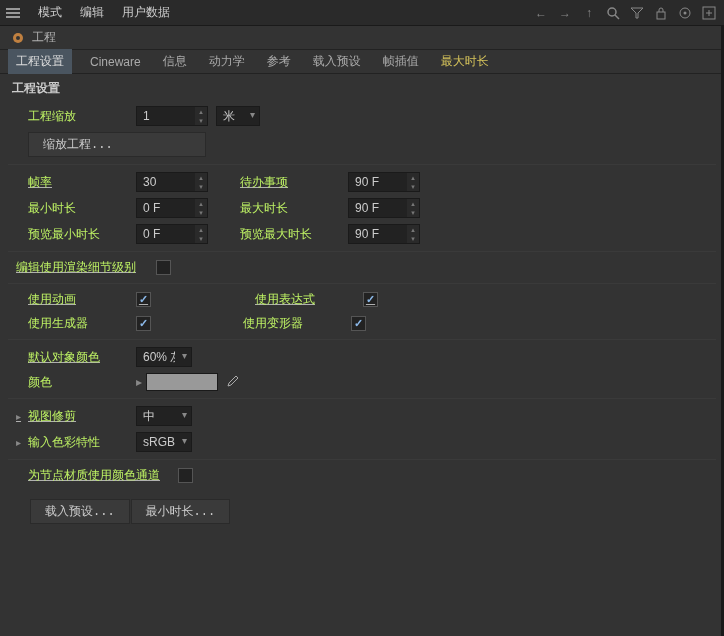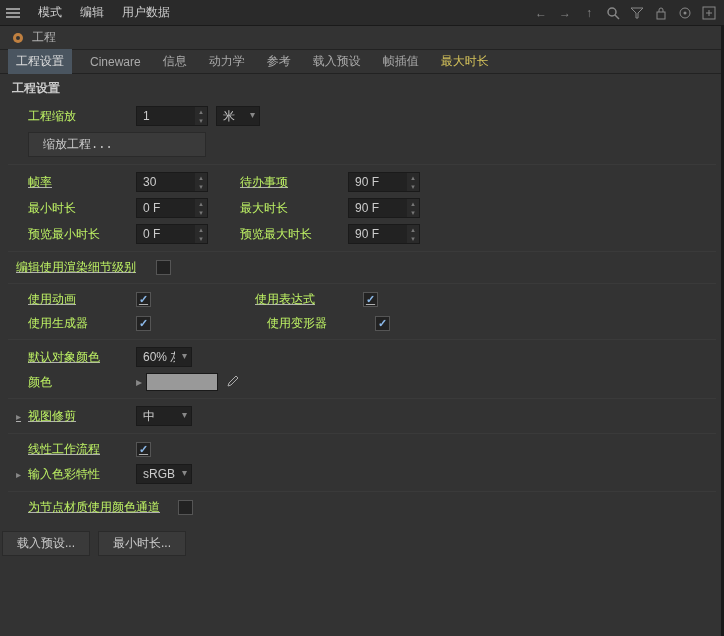--- a/index.html
+++ b/index.html
@@ -99,21 +99,21 @@
 .col2 > div { display: flex; align-items: center; }
 .btn {
   background: #3a3a3a; border: 1px solid #2a2a2a; color: #ccc;
   padding: 3px 14px; font-family: inherit; font-size: 12px; cursor: pointer;
 }
 .btn-wide { width: 178px; text-align: left; font-family: Liberation Mono, monospace; }
 .color-swatch {
   width: 72px; height: 18px; background: #999; border: 1px solid #1a1a1a; display: inline-block;
 }
 .eyedropper { width: 16px; height: 16px; margin-left: 6px; display: inline-flex; align-items: center; justify-content: center; color: #999; }
-.bottom-btns { padding: 8px 2px; display: flex; gap: 8px; }
+.bottom-btns { padding: 8px 30px; display: flex; gap: 1px; font-family: Liberation Mono, monospace; }
 svg { display: block; }
 .right-edge { position: absolute; right: 0; top: 26px; bottom: 0; width: 3px; background: #1a1a1a; }
 </style>
 </head>
 <body>
 
 <div class="menubar">
   <div class="menu-icon">
       <span></span>
       <span></span>
@@ -272,21 +272,21 @@
       <span class="label">使用表达式</span>
       <span class="checkbox checked"></span>
     </div>
   </div>
   <div class="row col2">
     <div>
       <span class="expander"></span>
       <span class="label">使用生成器</span>
       <span class="checkbox checked"></span>
     </div>
-    <div style="margin-left:84px">
+    <div style="margin-left:60px">
       <span class="label">使用变形器</span>
       <span class="checkbox checked"></span>
     </div>
   </div>
 
   <div class="row grouped">
     <span class="expander"></span>
     <span class="label">默认对象颜色</span>
     <span class="select-wrap"><select class="select"><option>60% 灰色</option></select></span>
   </div>
@@ -301,25 +301,20 @@
         </svg>
     </span>
   </div>
 
   <div class="row grouped">
     <span class="expander">▸</span>
     <span class="label">视图修剪</span>
     <span class="select-wrap"><select class="select"><option>中</option></select></span>
   </div>
 
-  <div class="row grouped">
-    <span class="expander"></span>
-    <span class="label">线性工作流程</span>
-    <span class="checkbox checked"></span>
-  </div>
   <div class="row">
     <span class="expander">▸</span>
     <span class="label">输入色彩特性</span>
     <span class="select-wrap"><select class="select"><option>sRGB</option></select></span>
   </div>
 
   <div class="row grouped">
     <span class="expander"></span>
     <span class="label" style="width:150px">为节点材质使用颜色通道</span>
     <span class="checkbox"></span>

